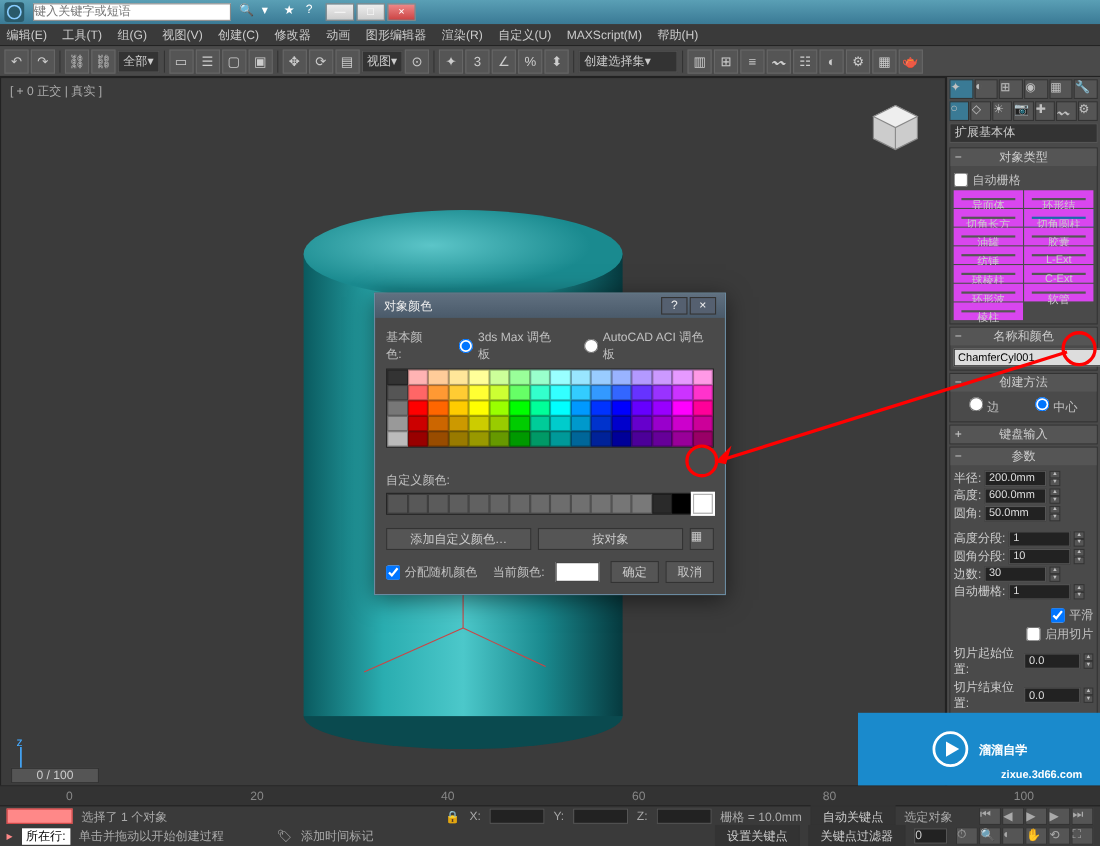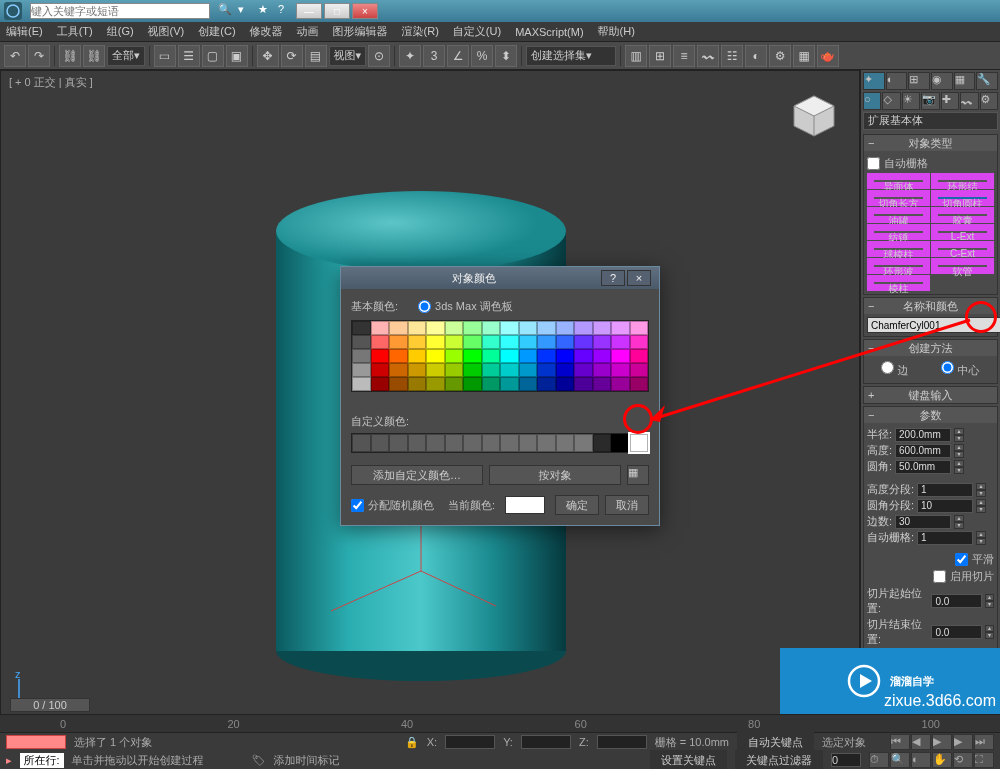--- a/index.html
+++ b/index.html
@@ -45,21 +45,21 @@
 .name-row { display: flex; gap: 2px; align-items: flex-start; }
 .name-input { flex: 1; height: 16px; background: #ddd; border: 1px solid #333; color: #000; padding: 0 3px; font-size: 10px; }
 .param-row { display: flex; align-items: center; gap: 3px; margin: 1px 0; font-size: 10px; }
 .param-row label { color: #ccc; }
 .spinner { width: 56px; height: 14px; background: #222; border: 1px solid #555; color: #ddd; padding: 0 3px; font-size: 10px; display: flex; align-items: center; }
 .spinner-btns { width: 10px; display: flex; flex-direction: column; }
 .spinner-btn { height: 7px; background: #555; border: 1px solid #333; font-size: 6px; line-height: 5px; text-align: center; }
 
 .dialog { position: absolute; left: 340px; top: 266px; width: 320px; background: #4a4a4a; border: 1px solid #6a8aa0; box-shadow: 0 4px 20px rgba(0,0,0,0.5); }
 .dialog-title { height: 22px; background: linear-gradient(#607080, #4a5a6a); display: flex; align-items: center; padding: 0 8px; color: #eee; }
-.dialog-title span:first-child { flex: 1; text-align: center; }
+.dialog-title span:first-child { flex: 1; }
 .dialog-title .dbtn { width: 24px; height: 16px; background: #556070; border: 1px solid #333; margin-left: 2px; text-align: center; line-height: 14px; }
 .dialog-body { padding: 10px; }
 .radio-row { display: flex; gap: 20px; align-items: center; margin-bottom: 6px; }
 .radio-row label { display: flex; align-items: center; gap: 4px; }
 .color-grid { display: grid; grid-template-columns: repeat(16, 1fr); gap: 0; border: 1px solid #222; }
 .color-cell { height: 14px; border: 0.5px solid rgba(0,0,0,0.3); }
 .custom-row { display: grid; grid-template-columns: repeat(16, 1fr); gap: 0; border: 1px solid #222; margin-top: 4px; }
 .custom-cell { height: 18px; background: #555; border: 0.5px solid rgba(0,0,0,0.3); }
 .dialog-btns { display: flex; gap: 6px; margin-top: 10px; align-items: center; }
 .dialog-btn { height: 20px; padding: 0 10px; background: #555; border: 1px solid #333; color: #ccc; }
@@ -69,21 +69,21 @@
 .red-arrow { position: absolute; pointer-events: none; }
 
 .status-area { position: absolute; bottom: 0; left: 0; right: 0; height: 55px; background: #3a3a3a; border-top: 1px solid #222; }
 .timeline { height: 18px; background: #333; border-bottom: 1px solid #222; display: flex; align-items: center; padding: 0 60px; color: #888; font-size: 9px; }
 .status-row { display: flex; align-items: center; height: 18px; padding: 0 6px; gap: 8px; color: #aaa; font-size: 10px; }
 .status-row input { width:50px; height: 14px; background: #222; border: 1px solid #555; color: #ccc; }
 .play-controls { display: flex; gap: 1px; }
 .play-btn { width: 20px; height: 16px; background: #555; border: 1px solid #333; }
 
 .watermark { position: absolute; right: 0; bottom: 55px; width: 220px; height: 66px; background: #1a8acc; display: flex; align-items: center; justify-content: center; color: #fff; font-size: 22px; font-weight: bold; gap: 8px; }
-.watermark .sub { position: absolute; bottom: 4px; right: 4px; font-size: 16px; font-weight: normal; }
+.watermark .sub { position: absolute; bottom: 4px; right: 16px; font-size: 10px; font-weight: bold; }
 
 .slider-track { position: absolute; bottom: 55px; left: 10px; right: 140px; height: 18px; display: flex; align-items: center; }
 </style>
 </head>
 <body>
 
 <div class="titlebar">
   <div class="app-icon">
     <svg width="14" height="14" viewBox="0 0 14 14">
         <circle cx="7" cy="7" r="6" fill="none" stroke="#8cf" stroke-width="1.5"></circle>
@@ -369,20 +369,24 @@
     <span>对象颜色</span>
     <div class="dbtn">?</div>
     <div class="dbtn">×</div>
   </div>
   <div class="dialog-body">
     <div class="radio-row">
       <span>基本颜色:</span>
       <label>
           <input type="radio" checked="" style=""> 
           <span>3ds Max 调色板</span>
+        </label>
+      <label>
+          <input type="radio" style=""> 
+          <span>AutoCAD ACI 调色板</span>
         </label>
     </div>
     <div class="color-grid" id="color-grid">
         <div class="color-cell" style="background: rgb(51, 51, 51);"></div>
         <div class="color-cell" style="background: rgb(255, 179, 179);"></div>
         <div class="color-cell" style="background: rgb(255, 204, 153);"></div>
         <div class="color-cell" style="background: rgb(255, 230, 153);"></div>
         <div class="color-cell" style="background: rgb(255, 255, 153);"></div>
         <div class="color-cell" style="background: rgb(204, 255, 153);"></div>
         <div class="color-cell" style="background: rgb(153, 255, 153);"></div>

